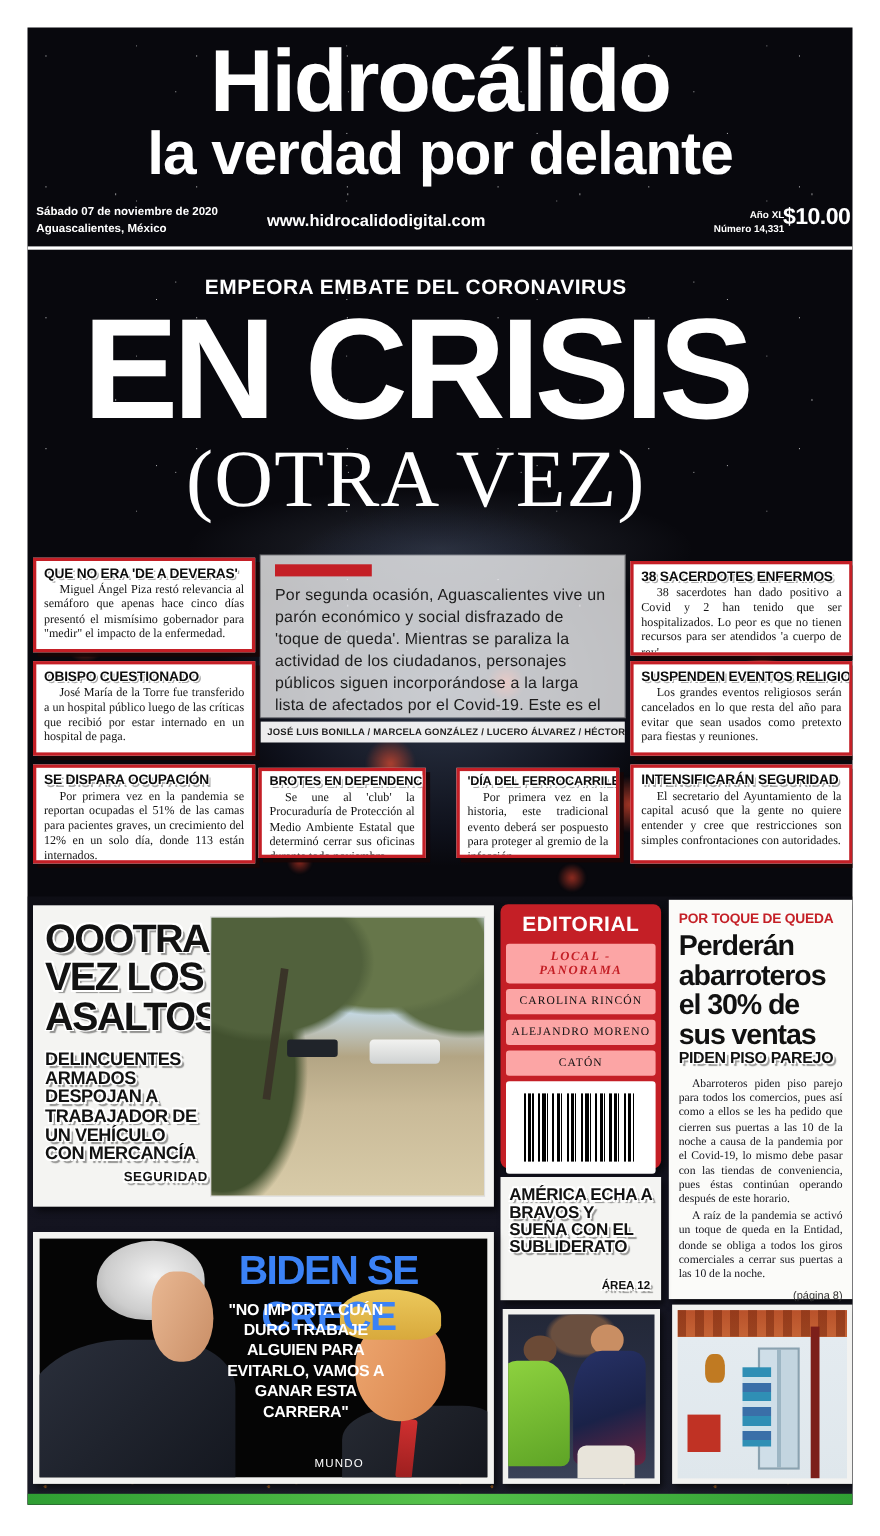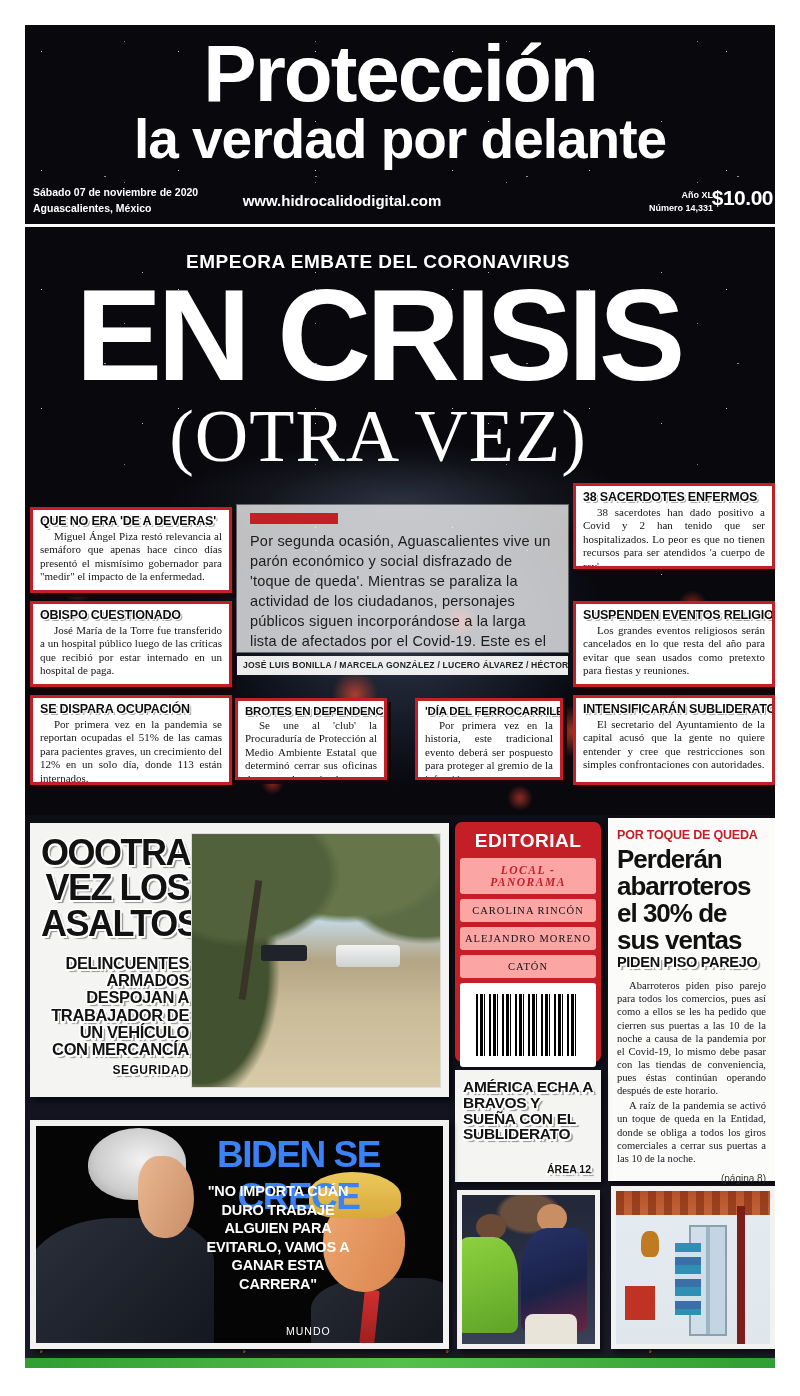--- a/index.html
+++ b/index.html
@@ -78,21 +78,21 @@
     box-sizing:border-box;padding:4px 6px;font-size:8.6px;font-weight:bold;color:#222;letter-spacing:.2px;
     white-space:nowrap;overflow:hidden;}
 
   
   .chunk{color:#121212;font-weight:bold;
     text-shadow:-1.5px -1.5px 0 #fff,1.5px -1.5px 0 #fff,-1.5px 1.5px 0 #fff,1.5px 1.5px 0 #fff,3px 3px 1px rgba(0,0,0,.4);}
 
   
   .asaltos{position:absolute;left:5px;top:798px;width:419px;height:274px;background:#f4f4f2;
     box-shadow:4px 4px 6px rgba(0,0,0,.6);}
-  .asaltos .txtcol{position:absolute;left:11px;top:12px;width:148px;height:250px;text-align:right;}
+  .asaltos .txtcol{position:absolute;left:11px;top:12px;width:148px;height:250px;}
   .asaltos .ahead{font-size:36px;line-height:.98;letter-spacing:-1.5px;}
   .asaltos .adeck{font-size:16.5px;line-height:1.05;letter-spacing:-.4px;margin-top:14px;}
   .asaltos .atag{position:absolute;right:0;bottom:8px;font-size:12px;letter-spacing:.5px;}
   .road{position:absolute;left:161px;top:10px;width:248px;height:253px;border:1px solid #ddd;overflow:hidden;
     background:
       radial-gradient(ellipse 150px 110px at 20% 16%, #51613c 0 58%, transparent 66%),
       radial-gradient(ellipse 170px 100px at 62% 10%, #66764a 0 56%, transparent 64%),
       radial-gradient(ellipse 130px 80px at 94% 24%, #5c6c44 0 52%, transparent 62%),
       radial-gradient(ellipse 120px 200px at 4% 55%, #42512f 0 55%, transparent 65%),
       linear-gradient(180deg,#d3e5ef 0%,#c4d8e3 34%,#b3a584 50%,#c9ba98 68%,#d8cba8 100%);}
@@ -174,21 +174,21 @@
 <body>
 
 <div class="page">
   <div class="paper">
     <div class="stars"></div>
     <div class="globe-glow"></div>
     <div class="virus-bg"></div>
     <div class="embers"></div>
 
     <header class="masthead">
-      <div class="title">Protección</div>
+      <div class="title">Hidrocálido</div>
       <div class="tagline">la verdad por delante</div>
     </header>
 
     <div class="infobar">
       <div class="left">
         <div>Sábado 07 de noviembre de 2020</div>
         <div>Aguascalientes, México</div>
       </div>
       <div class="center">www.hidrocalidodigital.com</div>
       <div class="right">
@@ -217,30 +217,30 @@
     </div>
     <div class="nbox" style="left:5px;top:482px;width:202px;height:86px;">
       <div class="ntitle">QUE NO ERA 'DE A DEVERAS'</div>
       <div class="ntext">Miguel Ángel Piza restó relevancia al semáforo que apenas hace cinco días presentó el mismísimo gobernador para "medir" el impacto de la enfermedad.</div>
     </div>
     <div class="nbox" style="left:5px;top:670px;width:202px;height:90px;">
       <div class="ntitle">SE DISPARA OCUPACIÓN</div>
       <div class="ntext">Por primera vez en la pandemia se reportan ocupadas el 51% de las camas para pacientes graves, un crecimiento del 12% en un solo día, donde 113 están internados.</div>
     </div>
 
-    <div class="nbox" style="left:548px;top:458px;width:202px;height:86px;">
+    <div class="nbox" style="left:548px;top:485px;width:202px;height:86px;">
       <div class="ntitle">38 SACERDOTES ENFERMOS</div>
       <div class="ntext">38 sacerdotes han dado positivo a Covid y 2 han tenido que ser hospitalizados. Lo peor es que no tienen recursos para ser atendidos 'a cuerpo de rey'.</div>
     </div>
     <div class="nbox" style="left:548px;top:576px;width:202px;height:86px;">
       <div class="ntitle">SUSPENDEN EVENTOS RELIGIOSOS</div>
       <div class="ntext">Los grandes eventos religiosos serán cancelados en lo que resta del año para evitar que sean usados como pretexto para fiestas y reuniones.</div>
     </div>
     <div class="nbox" style="left:548px;top:670px;width:202px;height:90px;">
-      <div class="ntitle">INTENSIFICARÁN SUBLIDERATO</div>
+      <div class="ntitle">INTENSIFICARÁN SEGURIDAD</div>
       <div class="ntext">El secretario del Ayuntamiento de la capital acusó que la gente no quiere entender y cree que restricciones son simples confrontaciones con autoridades.</div>
     </div>
 
     <div class="nbox" style="left:210px;top:673px;width:152px;height:82px;">
       <div class="ntitle" style="font-size:11.5px;">BROTES EN DEPENDENCIAS</div>
       <div class="ntext">Se une al 'club' la Procuraduría de Protección al Medio Ambiente Estatal que determinó cerrar sus oficinas durante todo noviembre.</div>
     </div>
     <div class="nbox" style="left:390px;top:673px;width:148px;height:82px;">
       <div class="ntitle" style="font-size:11.5px;">'DÍA DEL FERROCARRILERO'</div>
       <div class="ntext">Por primera vez en la historia, este tradicional evento deberá ser pospuesto para proteger al gremio de la infección.</div>

